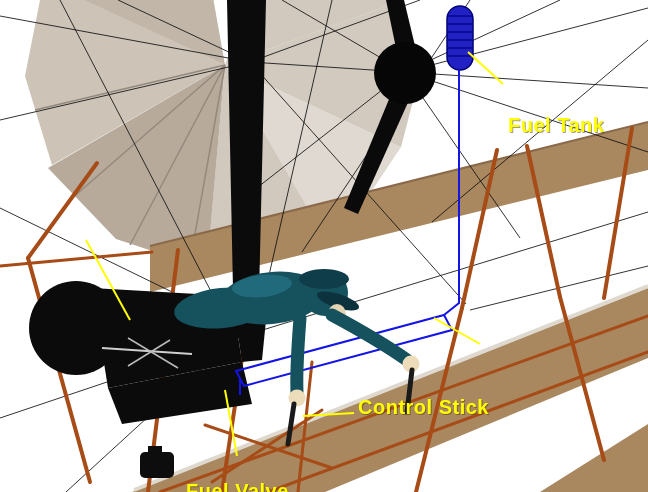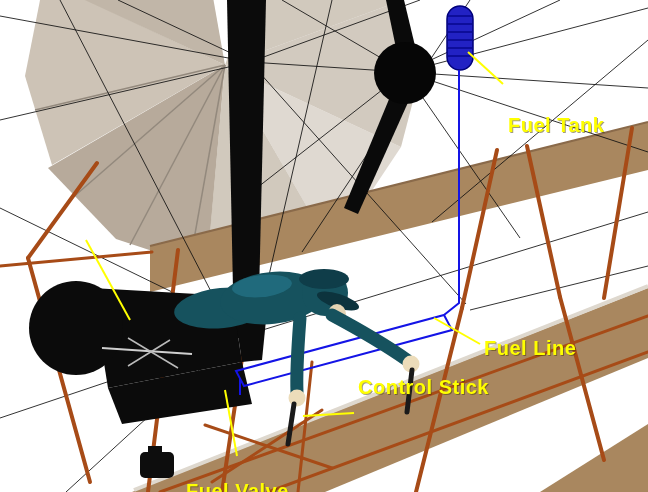--- a/index.html
+++ b/index.html
@@ -16,21 +16,21 @@
     font:700 20px "Liberation Sans",sans-serif;
     color:var(--color-label,#ffff00);
     text-shadow:1px 1px 0 rgba(70,60,0,.5);
     letter-spacing:.5px;
     white-space:nowrap;
     z-index:5;
   }
   .label-fuel-tank{left:508px;top:85px;margin-top:29px;}
   .label-engine{left:14px;top:214px;}
   .label-fuel-line{left:484px;top:337px;}
-  .label-control-stick{left:358px;top:376px;}
+  .label-control-stick{left:358px;top:396px;}
   .label-fuel-valve{left:186px;top:480px;}
 
   
   .wing{fill:var(--color-wing,#a9875f);}
   .strut{stroke:var(--color-strut,#a74b17);fill:none;stroke-linecap:round;}
   .fuel{stroke:var(--color-fuel,#1414e6);fill:none;}
   .tankbody{fill:var(--color-tank,#2222c4);}
   .enginefill{fill:var(--color-engine,#0b0b0b);}
   .pilotfill{fill:var(--color-pilot,#16525e);}
   .leader{stroke:var(--color-label,#ffff00);stroke-width:2;fill:none;}
@@ -176,17 +176,16 @@
     <g>
       <line class="leader" x1="503" y1="84" x2="468" y2="52"></line>
       <line class="leader" x1="86" y1="240" x2="130" y2="320"></line>
       <line class="leader" x1="480" y1="344" x2="434" y2="318"></line>
       <line class="leader" x1="354" y1="413" x2="303" y2="416"></line>
       <line class="leader" x1="237" y1="456" x2="225" y2="390"></line>
     </g>
   </svg>
 
   <div class="label label-fuel-tank">Fuel Tank</div>
-  <div class="label label-fuel-line">Fuel Line</div>
   <div class="label label-control-stick">Control Stick</div>
   <div class="label label-fuel-valve">Fuel Valve</div>
 
 </div>
 
 </body></html>

